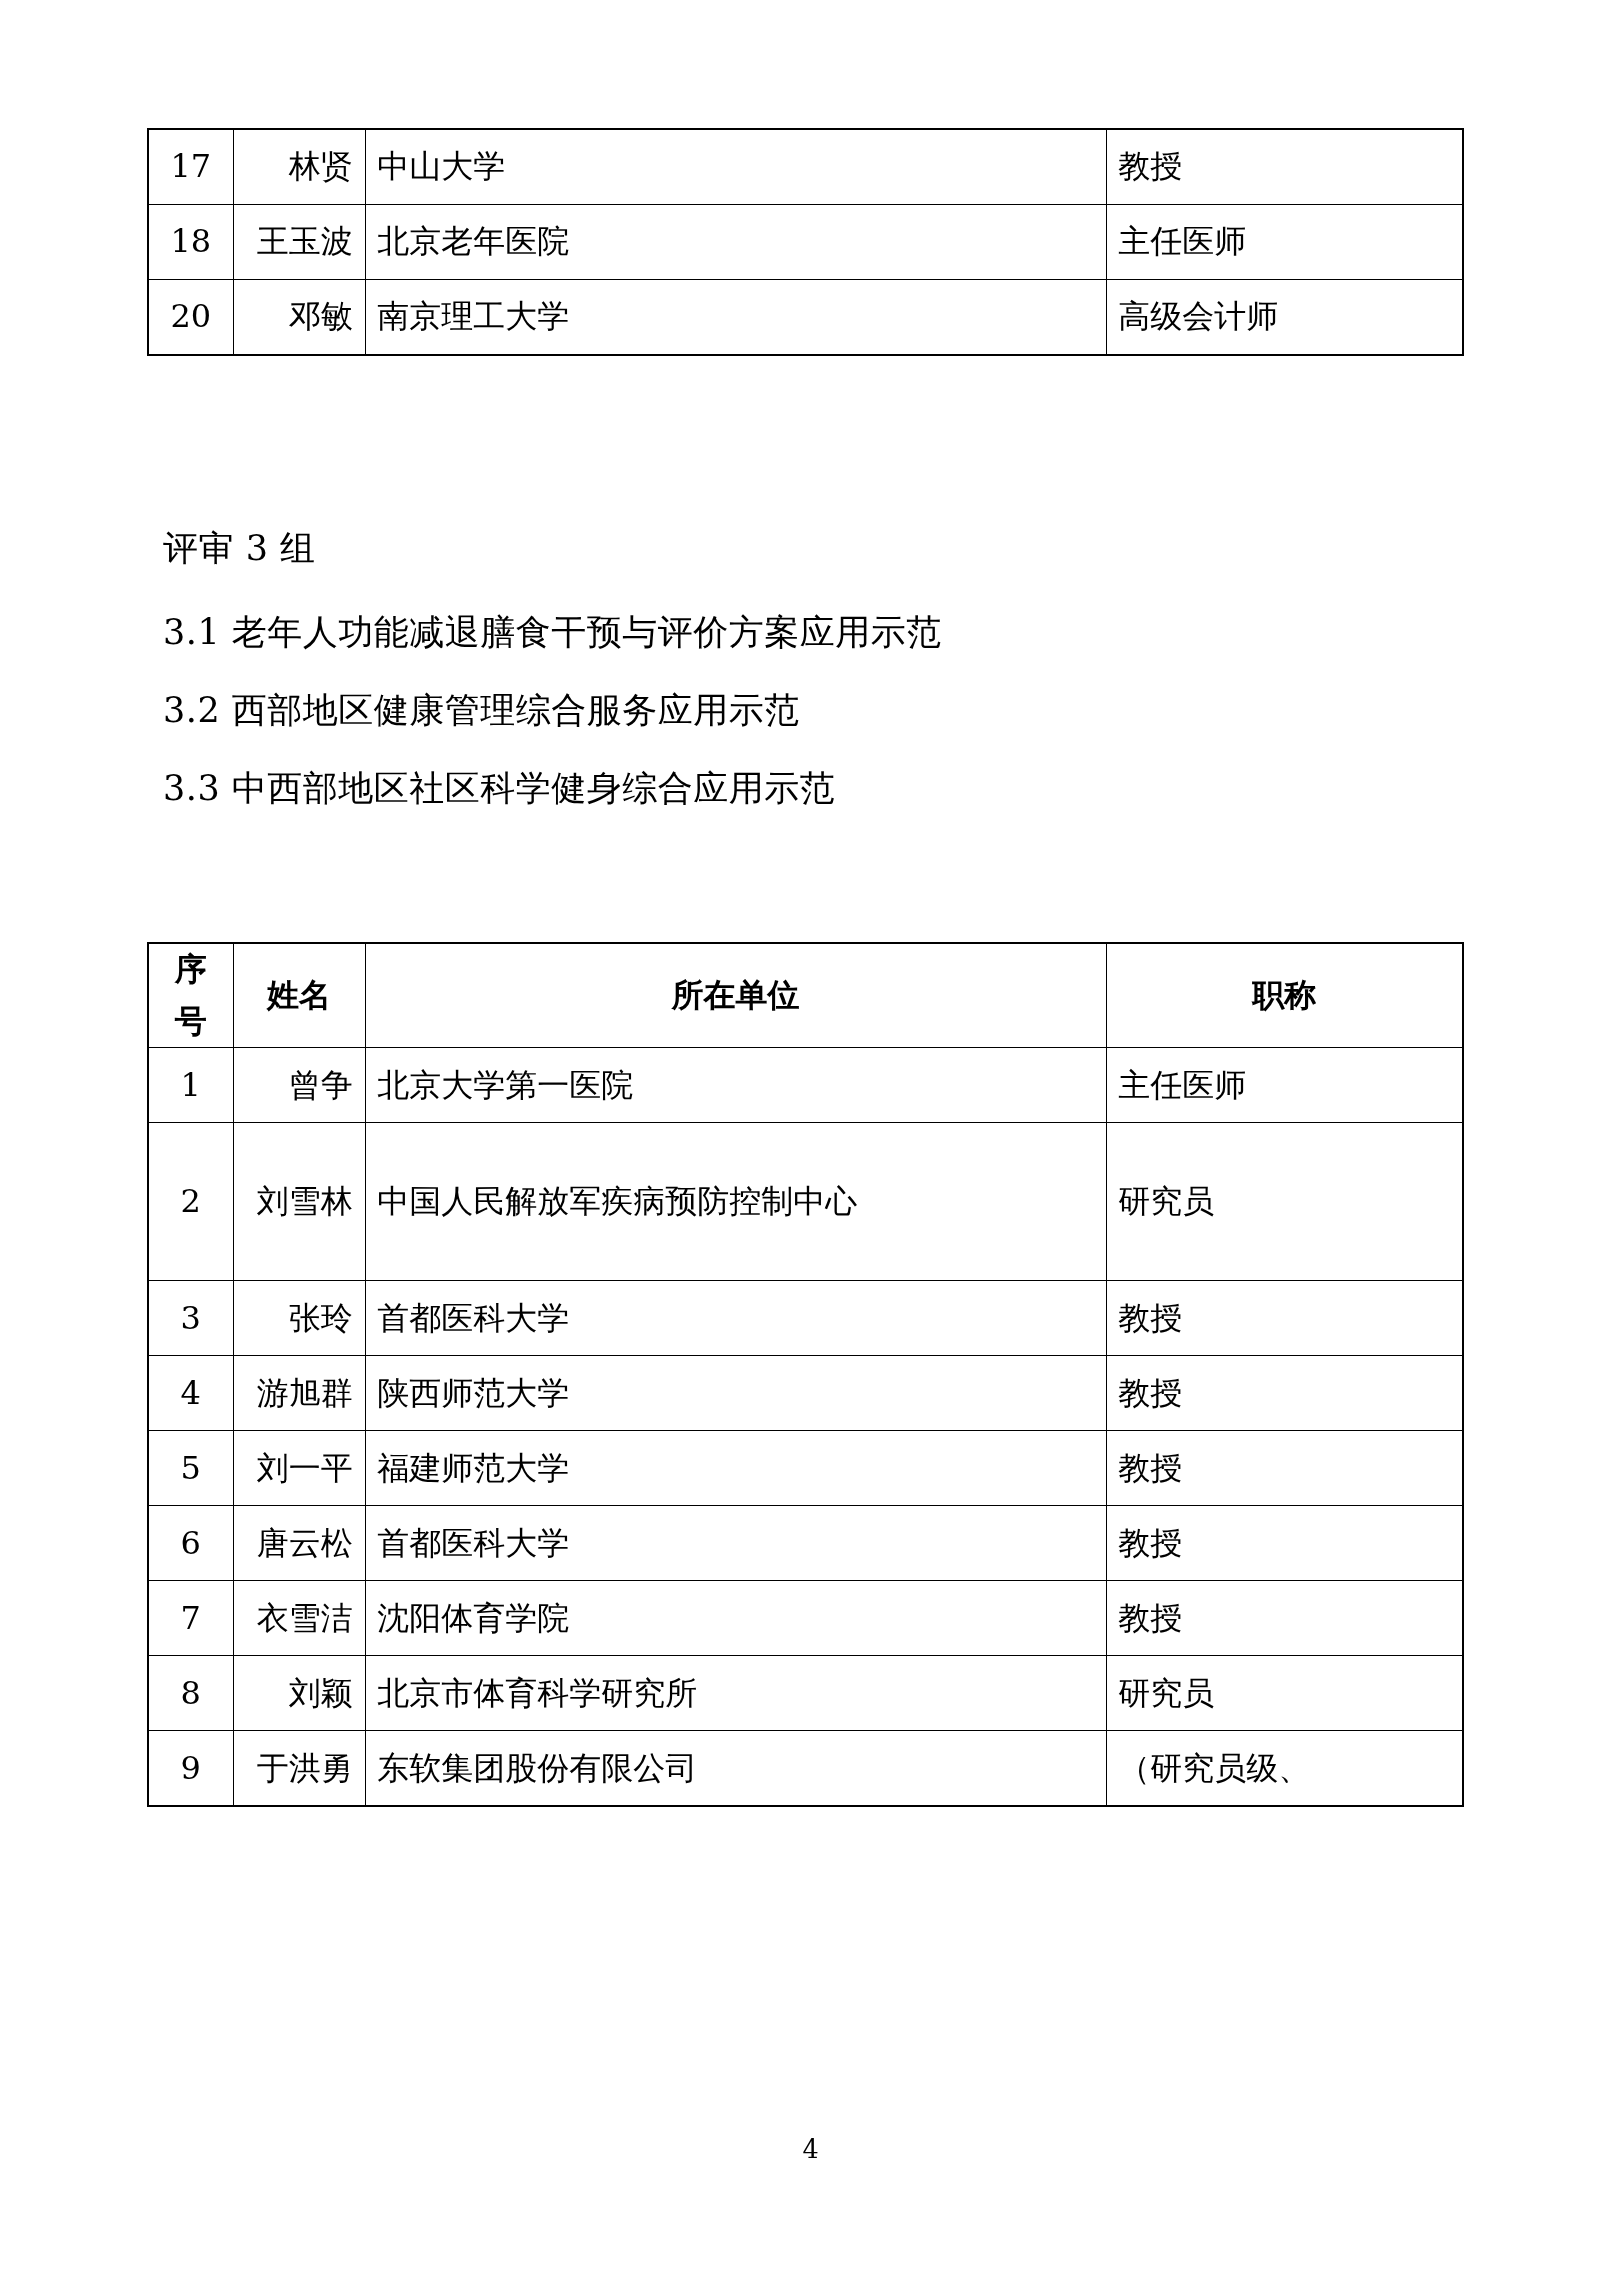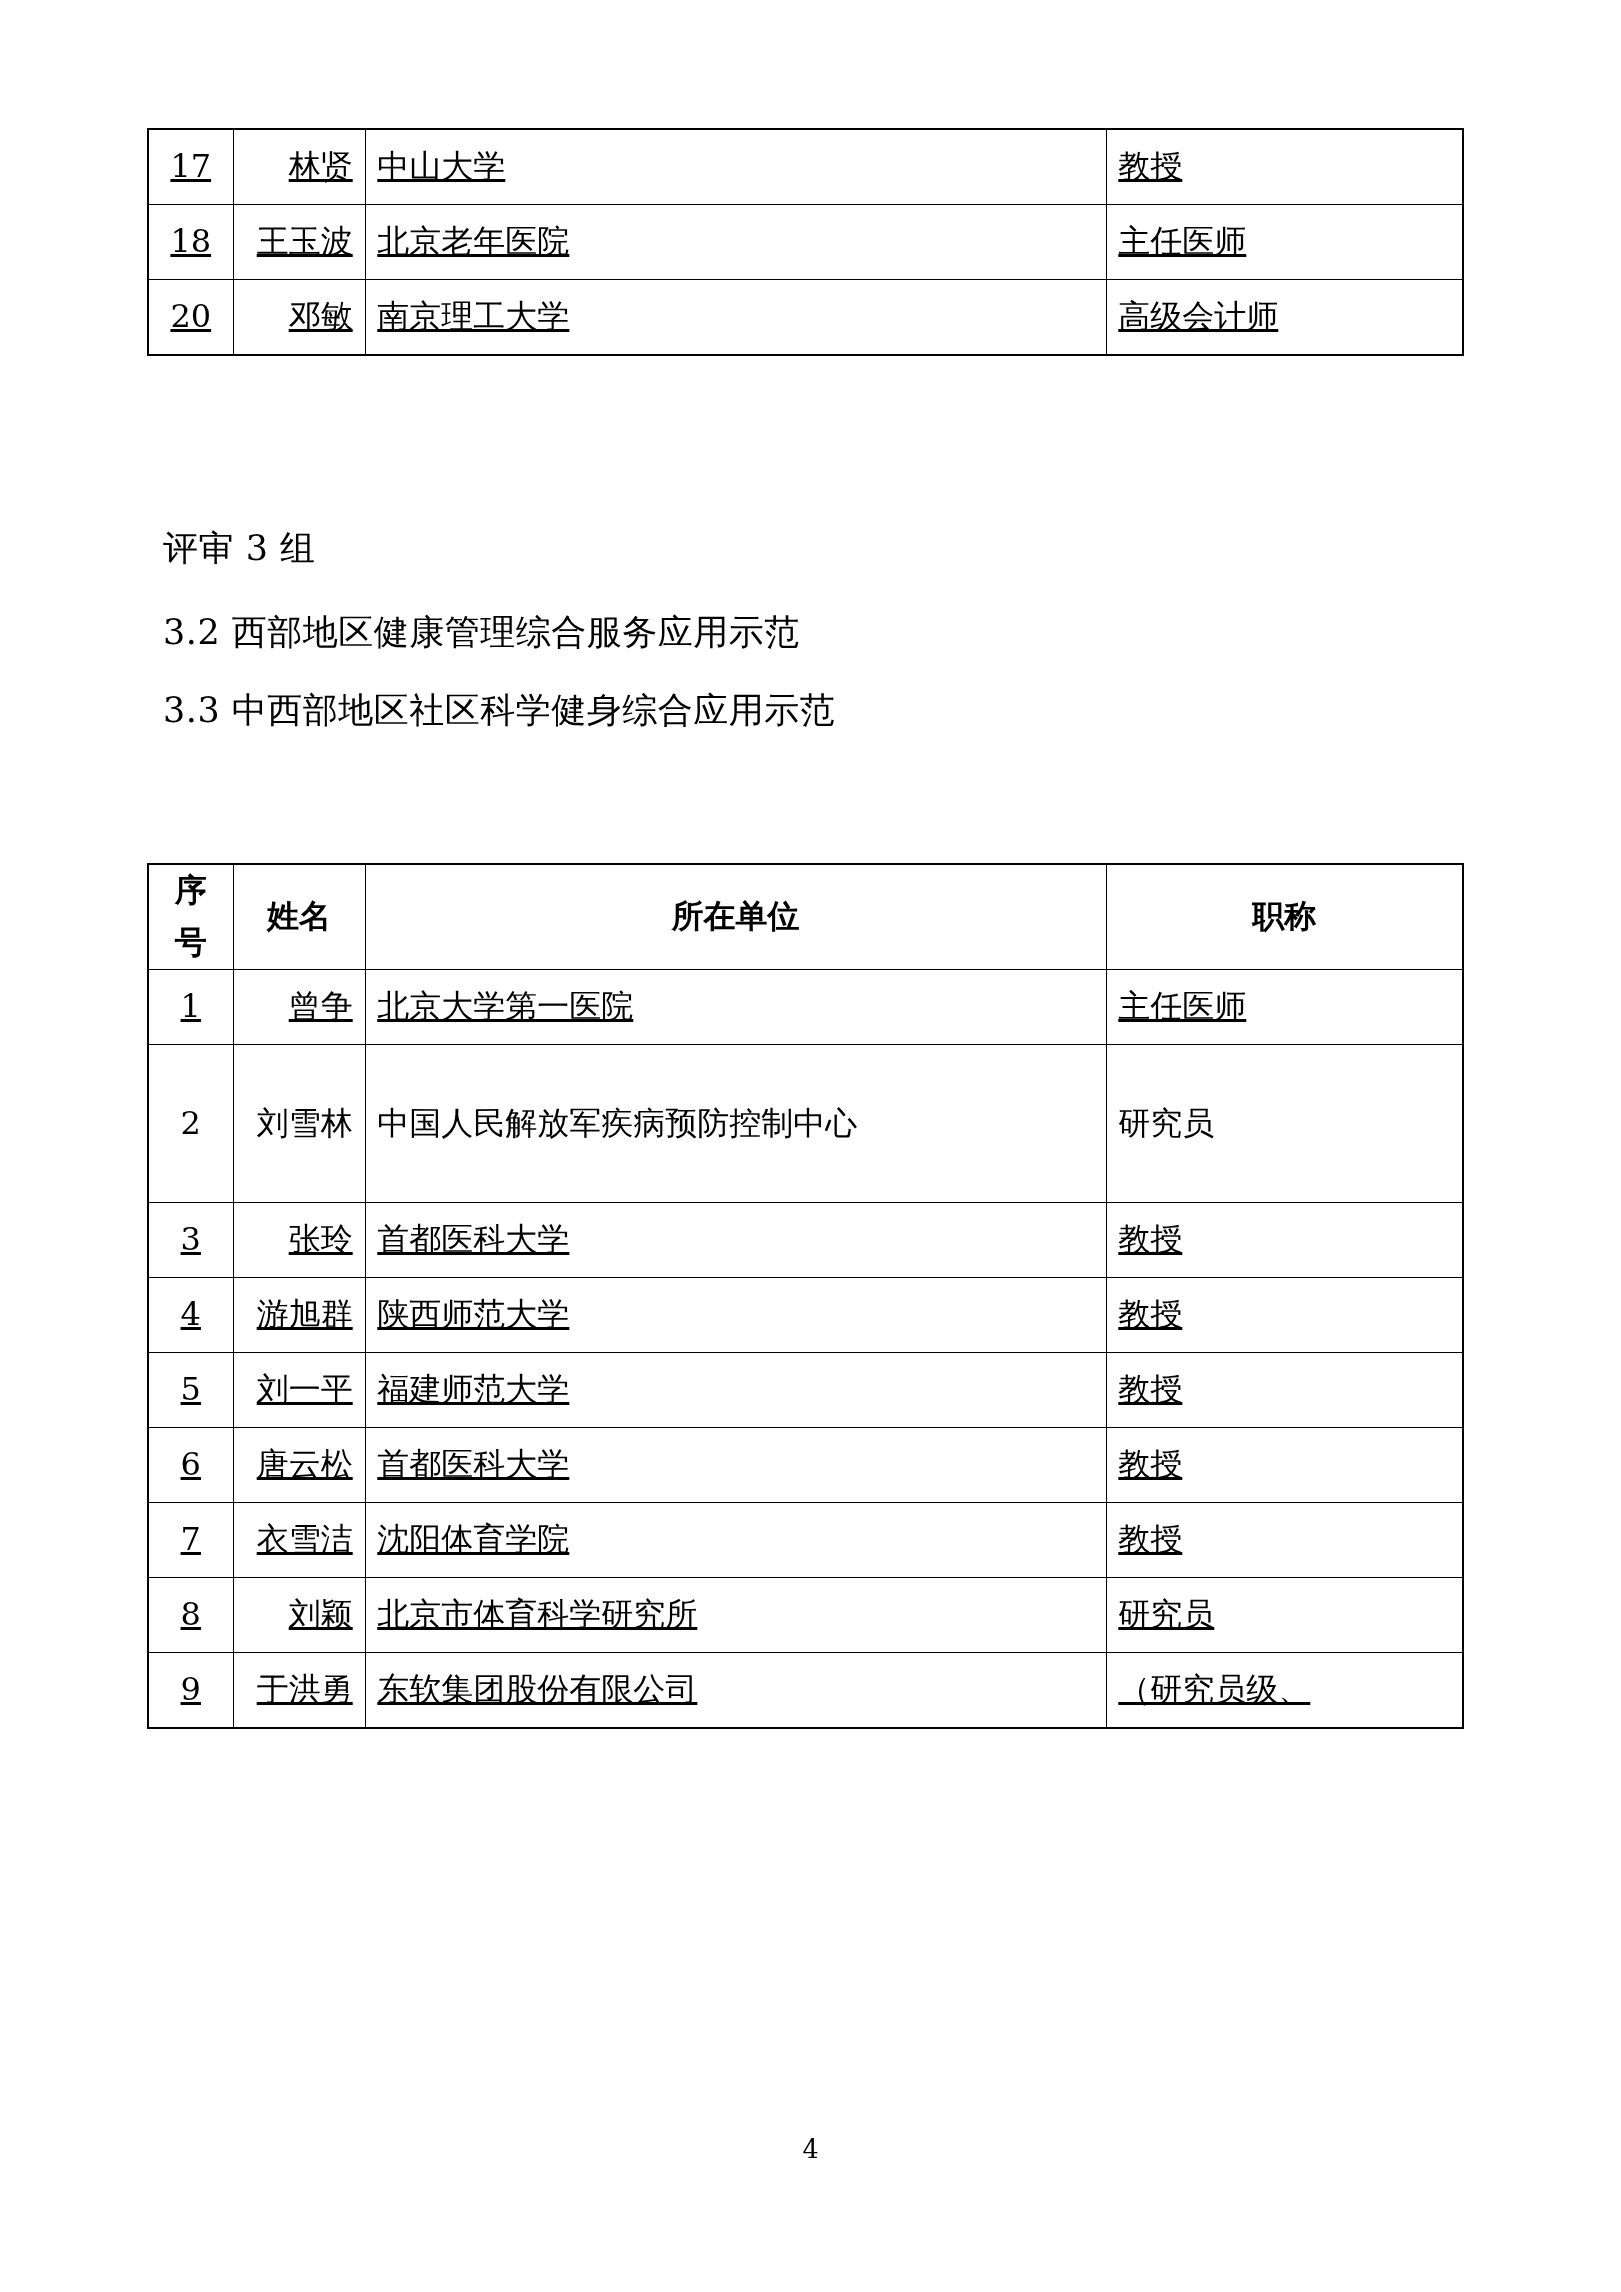--- a/index.html
+++ b/index.html
@@ -44,21 +44,21 @@
   }
   table.doc-table th {
     font-weight: bold;
     text-align: center;
   }
   .col-idx   { width: 85px;  text-align: center; }
   .col-name  { width: 132px; text-align: right; }
   .col-unit  { width: 741px; text-align: left; margin-left: 44px; }
   .col-title { width: 357px; }
 
-  tr.r-normal td { height: 74px; text-decoration: underline; }
+  tr.r-normal td { height: 74px; }
   tr.r-tall   td { height: 157px; }
   tr.r-head   th { height: 76px; }
 
   
   .gap-a { height: 145px; }
   .gap-b { height: 106px; }
 
   .heading-block {
     font-size: 35px;
     line-height: 1.78;
@@ -119,20 +119,21 @@
             <td class="col-unit">南京理工大学</td>
             <td class="col-title">高级会计师</td>
           </tr>
         </tbody>
     </table>
 
     <div class="gap-a"></div>
 
     <div class="heading-block">
       <p class="hline group-title">评审 3 组</p>
+      <p class="hline">3.1 老年人功能减退膳食干预与评价方案应用示范</p>
       <p class="hline">3.2 西部地区健康管理综合服务应用示范</p>
       <p class="hline">3.3 中西部地区社区科学健身综合应用示范</p>
     </div>
 
     <div class="gap-b"></div>
 
     <table class="doc-table">
       <colgroup>
         <col class="col-idx">
           <col class="col-name">

